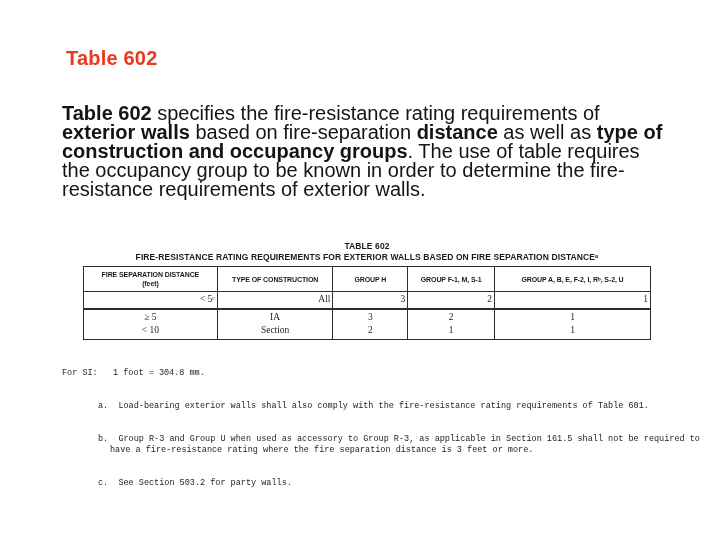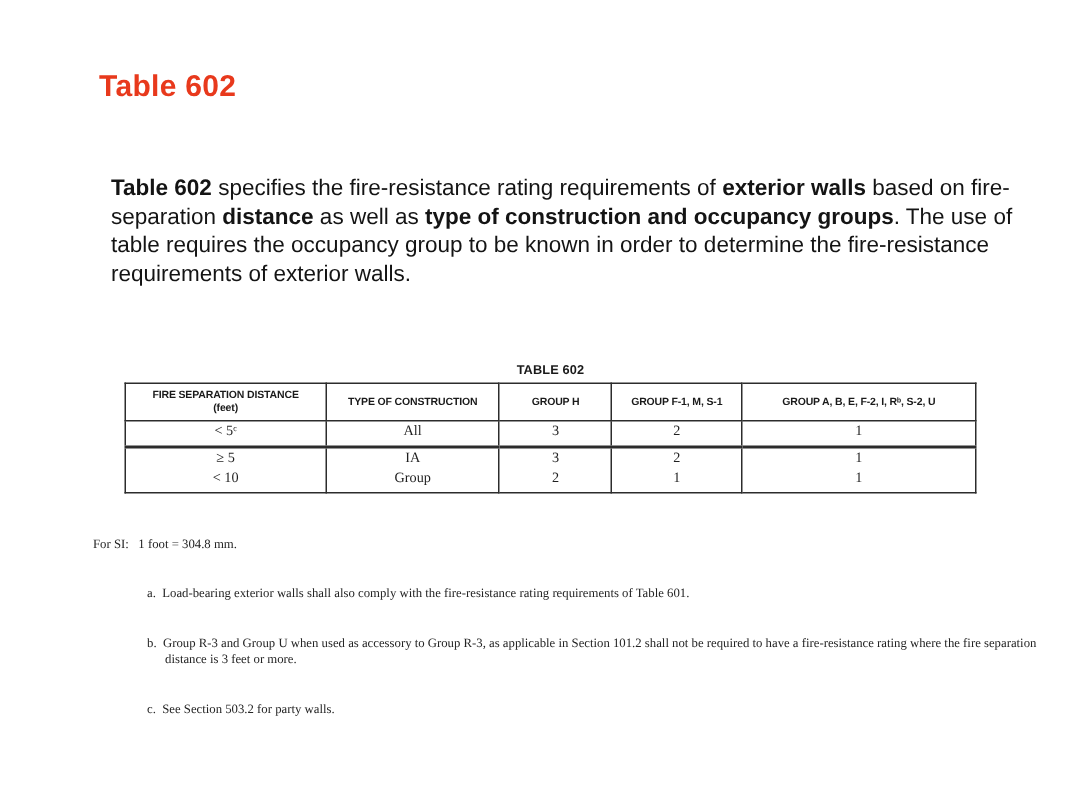--- a/index.html
+++ b/index.html
@@ -5,22 +5,22 @@
   html,body { margin:0; padding:0; background:#ffffff; }
   .slide {
     position:relative; width:720px; height:540px; background:#ffffff;
     font-family:"Liberation Sans","DejaVu Sans",sans-serif; overflow:hidden;border-radius:19px;
   }
   .slide-title {
     position:absolute; left:66px; top:47px; margin:0;
     font-size:20px; font-weight:bold; color:#e8391c; letter-spacing:0.2px;
   }
   .para {
-    position:absolute; left:62px; top:104px; width:604px; margin:12px;
-    font-size:15px; line-height:19px; color:#141414;
+    position:absolute; left:62px; top:104px; width:604px; margin:0;
+    font-size:20px; line-height:19px; color:#141414;
   }
   .para b { font-weight:bold; }
 
   
   .scan { position:absolute; left:62px; top:241px; width:640px; color:#1f1f1f; }
   .scan-titles {
     width:568px; margin-left:21px; text-align:center;
     font-weight:bold; font-size:8.5px; line-height:11px; color:#1a1a1a;
     letter-spacing:0.1px;
   }
@@ -41,42 +41,43 @@
     font-family:"Liberation Sans","DejaVu Sans",sans-serif;
     font-size:7px; line-height:9px; font-weight:bold;
     padding:3px 1px; letter-spacing:-0.1px; color:#1a1a1a;
     vertical-align:middle;
   }
   .code-table td {
     font-family:"Liberation Serif","DejaVu Serif",serif;
     font-size:9.5px; line-height:13px; padding:1px 2px 2px;
     vertical-align:top; color:#1f1f1f;
   }
-  .code-table tr.row-heavy td { border-bottom-width:2px; }
+  .code-table tr.row-heavy td { border-bottom-width:2px;text-align:right; }
   .footnotes {
     margin-top:6px; width:640px;
     font-family:"Liberation Serif","DejaVu Serif",serif;
     font-size:8.5px; line-height:11px; color:#242424; white-space:pre-wrap;
   }
-  .fn { margin:0; }
+  .fn { margin:0;font-family:Liberation Mono, monospace; }
   .fn.hang { padding-left:12px; text-indent:-12px;margin-left:36px; }
 </style>
 </head>
 <body>
 
 <div class="slide">
 
   <h1 class="slide-title">Table 602</h1>
 
   <p class="para"><b>Table 602</b><span> specifies the fire-resistance rating requirements of </span><b>exterior walls</b><span> based on fire-separation </span><b>distance</b><span> as well as </span><b>type of construction and occupancy groups</b><span>. The use of table requires the occupancy group to be known in order to determine the fire-resistance requirements of exterior walls.</span></p>
 
   <div class="scan">
 
     <div class="scan-titles">
       <div>TABLE 602</div>
+      <div>FIRE-RESISTANCE RATING REQUIREMENTS FOR EXTERIOR WALLS BASED ON FIRE SEPARATION DISTANCEᵃ</div>
     </div>
 
     <table class="code-table">
       <colgroup>
         <col class="c1">
           <col class="c2">
           <col class="c3">
           <col class="c4">
           <col class="c5">
       </colgroup>
@@ -95,32 +96,32 @@
           <td>&lt; 5ᶜ</td>
           <td>All</td>
           <td>3</td>
           <td>2</td>
           <td>1</td>
         </tr>
         <tr>
           <td>≥ 5
 &lt; 10</td>
           <td>IA
-Group</td>
+Section</td>
           <td>3
 2</td>
           <td>2
 1</td>
           <td>1
 1</td>
         </tr>
       </tbody>
     </table>
 
     <div class="footnotes">
       <p class="fn">For SI:   1 foot = 304.8 mm.</p>
       <p class="fn hang">a.  Load-bearing exterior walls shall also comply with the fire-resistance rating requirements of Table 601.</p>
-      <p class="fn hang">b.  Group R-3 and Group U when used as accessory to Group R-3, as applicable in Section 101.2 shall not be required to have a fire-resistance rating where the fire separation distance is 3 feet or more.</p>
+      <p class="fn hang">b.  Group R-3 and Group U when used as accessory to Group R-3, as applicable in Section 161.5 shall not be required to have a fire-resistance rating where the fire separation distance is 3 feet or more.</p>
       <p class="fn hang">c.  See Section 503.2 for party walls.</p>
     </div>
 
   </div>
 </div>
 
 </body></html>

